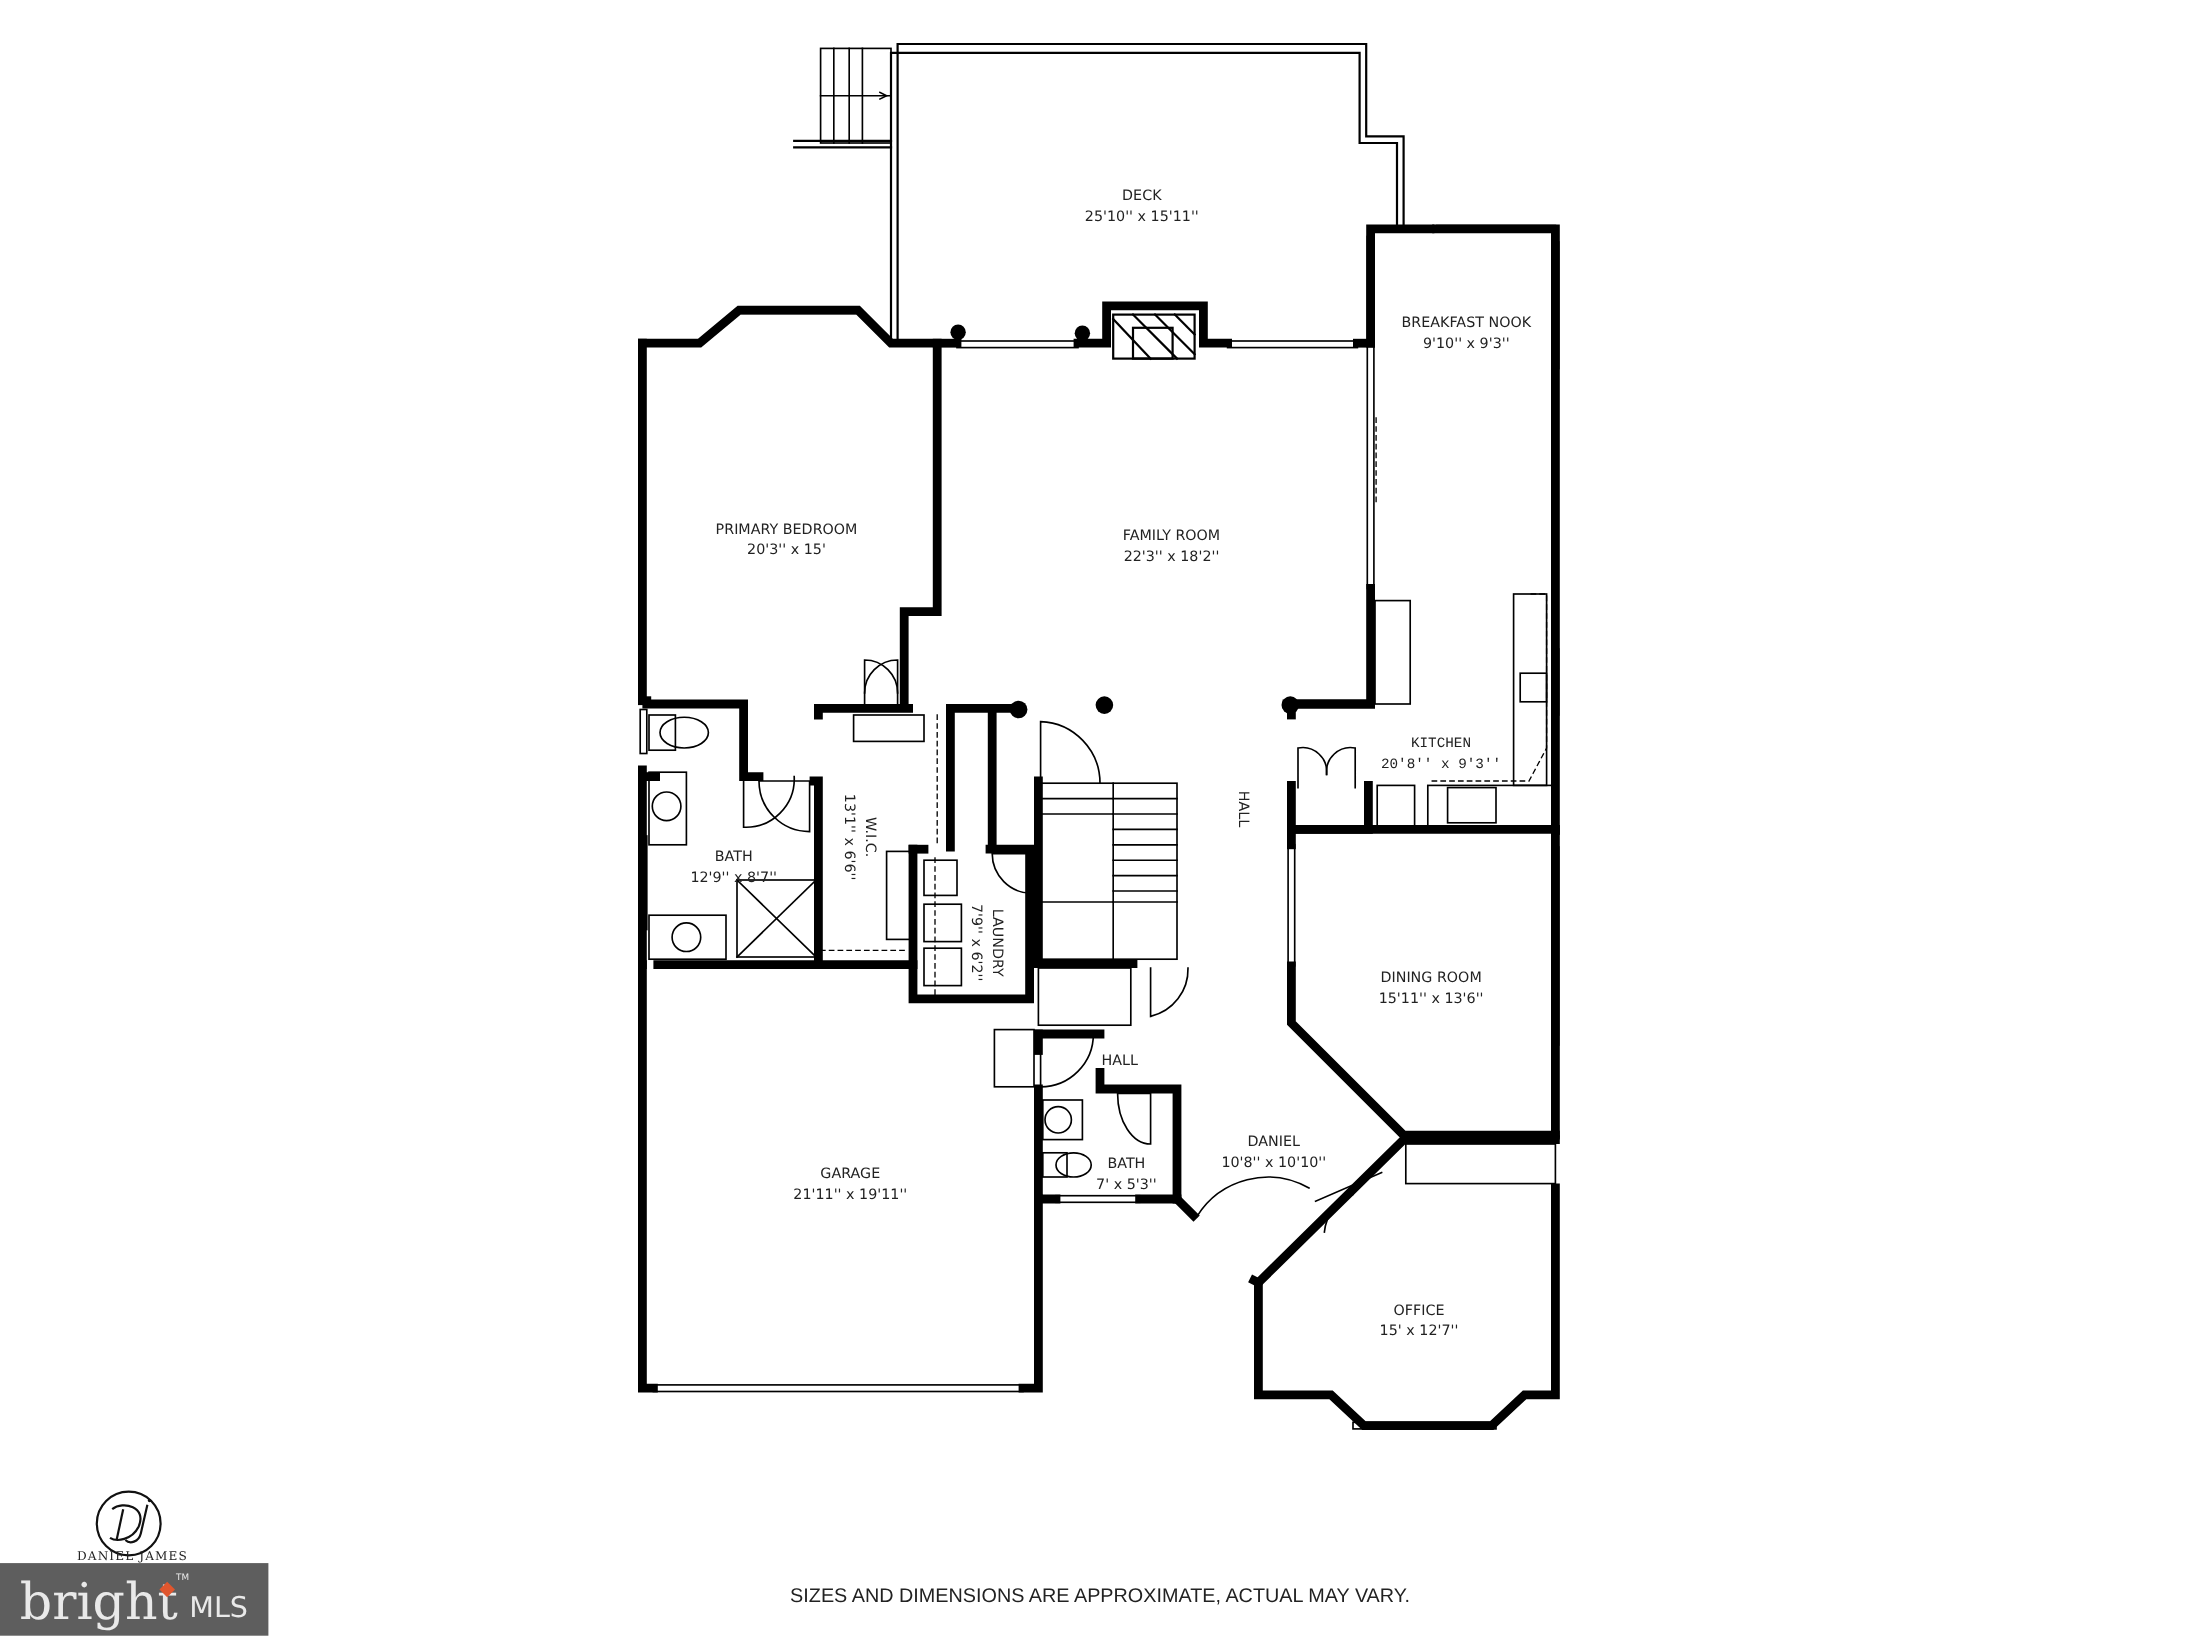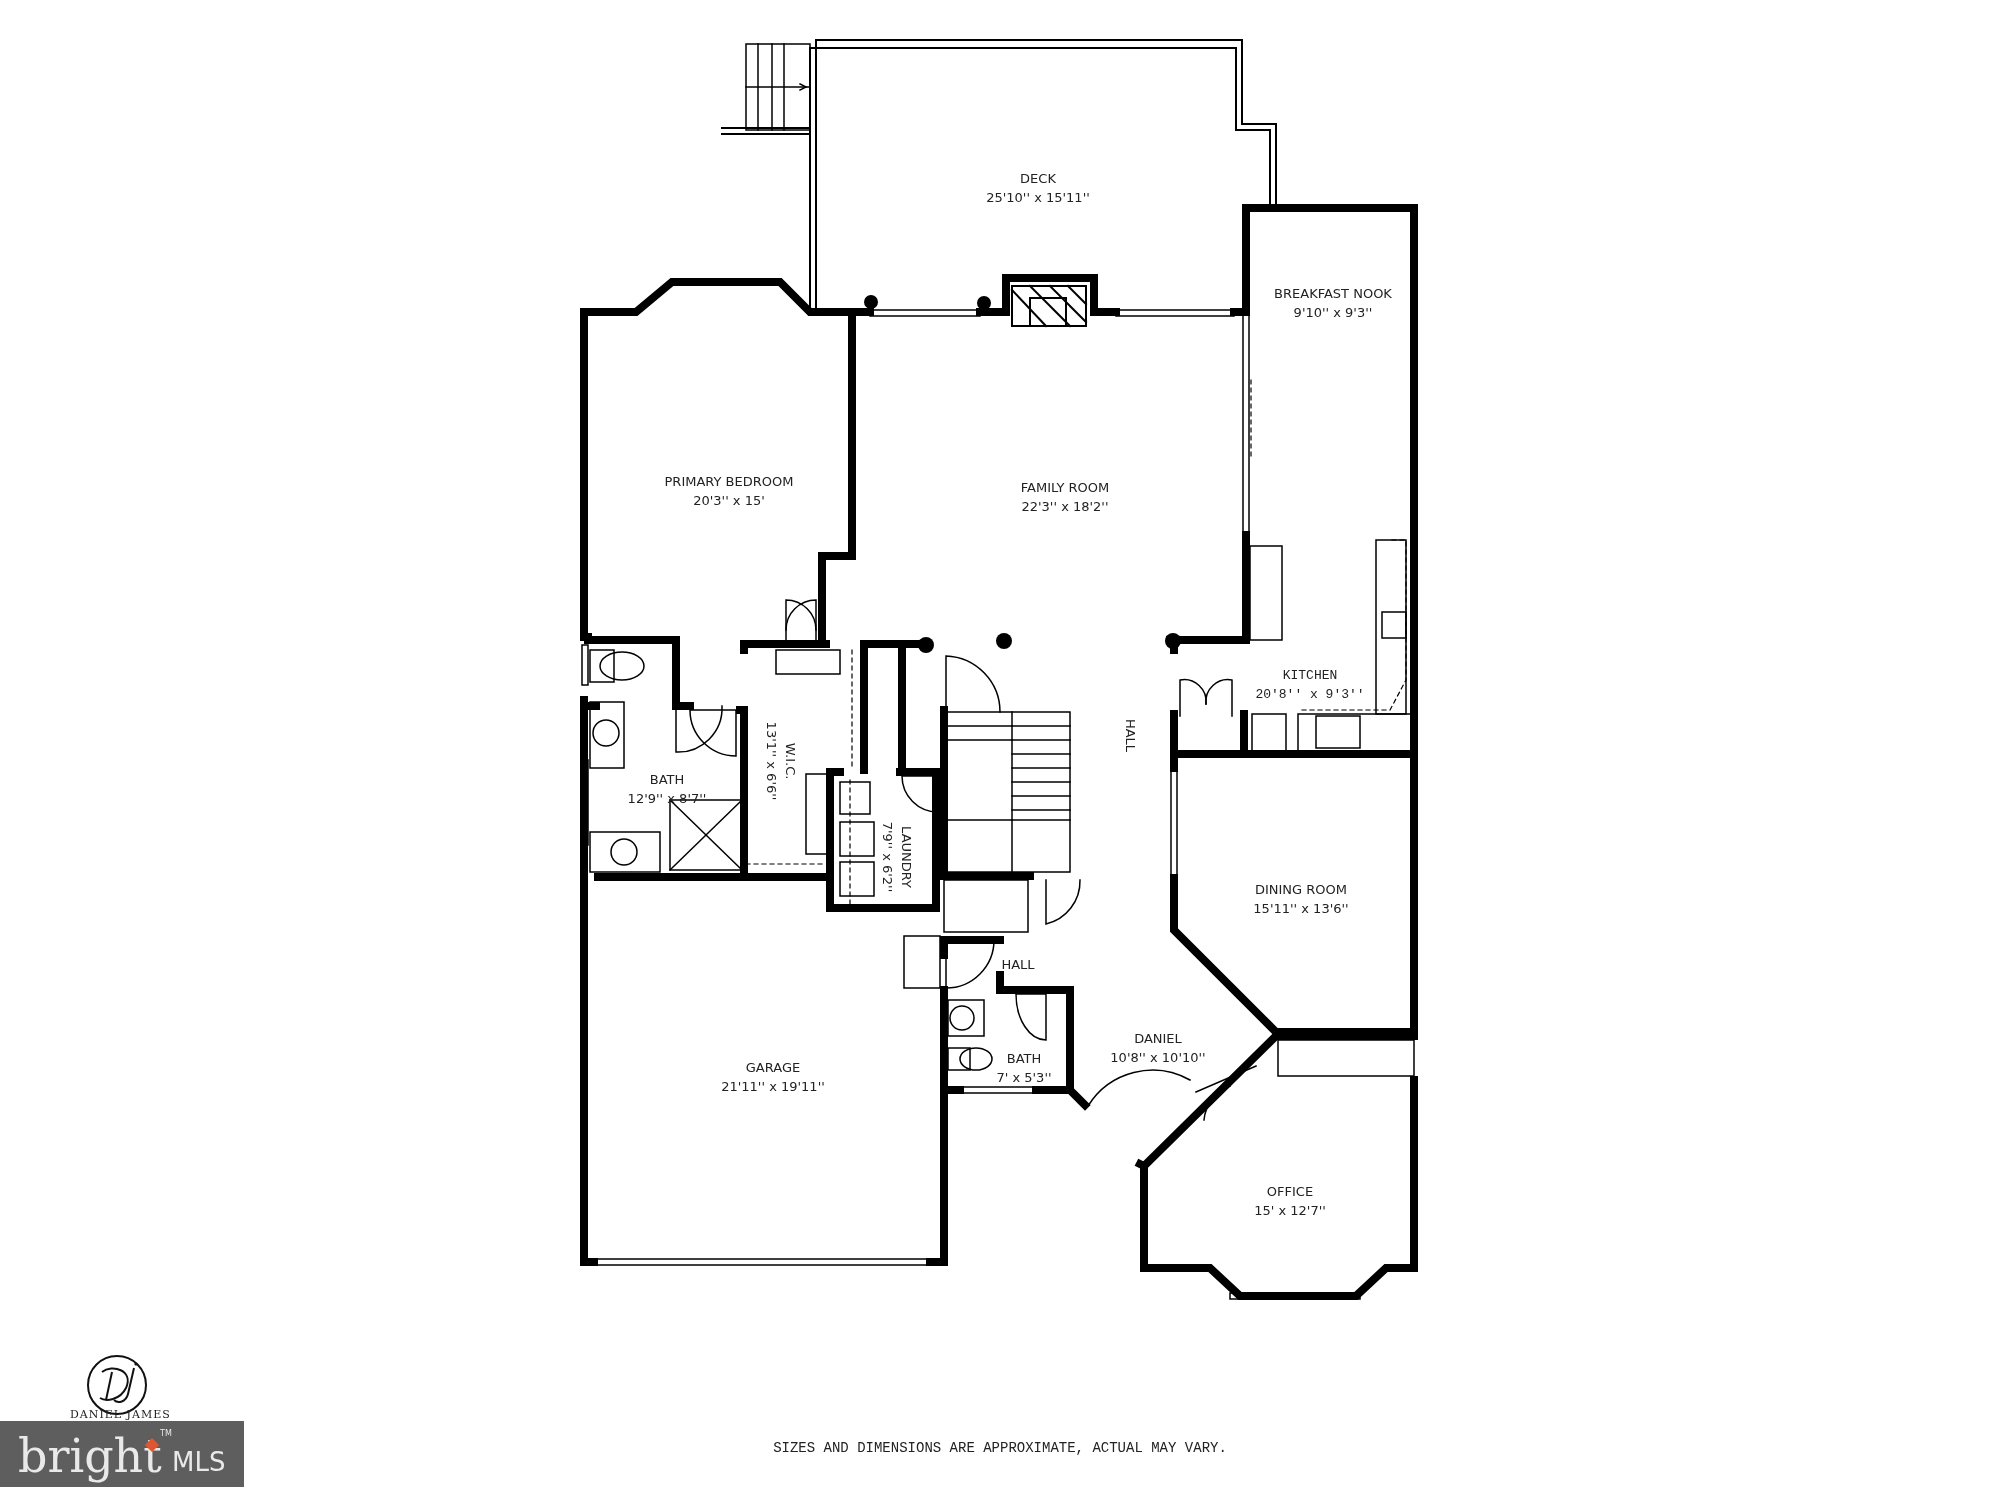--- a/index.html
+++ b/index.html
@@ -1,20 +1,20 @@
 <!DOCTYPE html>
 <html><head>
 <meta charset="utf-8">
 <style>
   html, body { margin:0; padding:0; background:#ffffff; }
   body { width:2000px; height:1500px; position:relative; overflow:hidden; font-family:"DejaVu Sans", sans-serif; }
   #plan { position:absolute; left:0; top:0; }
   .label { position:absolute; text-align:center; color:#222; font-size:13px; line-height:19px; font-family:"DejaVu Sans", sans-serif; white-space:nowrap; transform:translateX(-50%); }
   .label.rot90 { transform:translateX(-50%) rotate(90deg); }
-  .disclaimer { position:absolute; left:1000px; top:1440px; transform:translateX(-50%); font-size:14px; color:#222; font-family:Liberation Mono, monospace; white-space:nowrap; }
+  .disclaimer { position:absolute; left:1000px; top:1440px; transform:translateX(-50%); font-size:18px; color:#222; font-family:Liberation Sans, sans-serif; white-space:nowrap; }
   .dj-logo { position:absolute; left:82px; top:1350px; width:70px; height:70px; }
   .dj-name { position:absolute; left:70px; top:1408px; font-size:11px; letter-spacing:1px; color:#222; font-family:"DejaVu Serif", serif; }
   .bright { position:absolute; left:0; top:1421px; width:244px; height:66px; background:#5e5e5e; }
   .bright-word { position:absolute; left:18px; top:8px; font-family:"DejaVu Serif", serif; font-size:46px; color:#e9e9e9; }
   .bright-mls { position:absolute; left:156px; top:26px; font-family:"DejaVu Sans", sans-serif; font-size:26px; color:#e9e9e9;margin-left:16px; }
   .bright-tm { position:absolute; left:160px; top:8px; font-size:8px; color:#e9e9e9; }
   .bright-star { position:absolute; left:147px; top:19px; width:10px; height:10px; background:#e0562e; transform:rotate(45deg); }
 </style>
 </head>
 <body>
@@ -212,21 +212,21 @@
 </svg>
 
 <div class="label" style="left:1038px; top:169px;">
   <div>DECK</div>
   <div>25'10'' x 15'11''</div>
 </div>
 <div class="label" style="left:1333px; top:284px;">
   <div>BREAKFAST NOOK</div>
   <div>9'10'' x 9'3''</div>
 </div>
-<div class="label" style="left:715px; top:472px;margin-left:14px;">
+<div class="label" style="left:715px; top:472px;">
   <div>PRIMARY BEDROOM</div>
   <div>20'3'' x 15'</div>
 </div>
 <div class="label" style="left:1065px; top:478px;">
   <div>FAMILY ROOM</div>
   <div>22'3'' x 18'2''</div>
 </div>
 <div class="label" style="left:1310px; top:666px;font-family:Liberation Mono, monospace;">
   <div>KITCHEN</div>
   <div>20'8'' x 9'3''</div>

